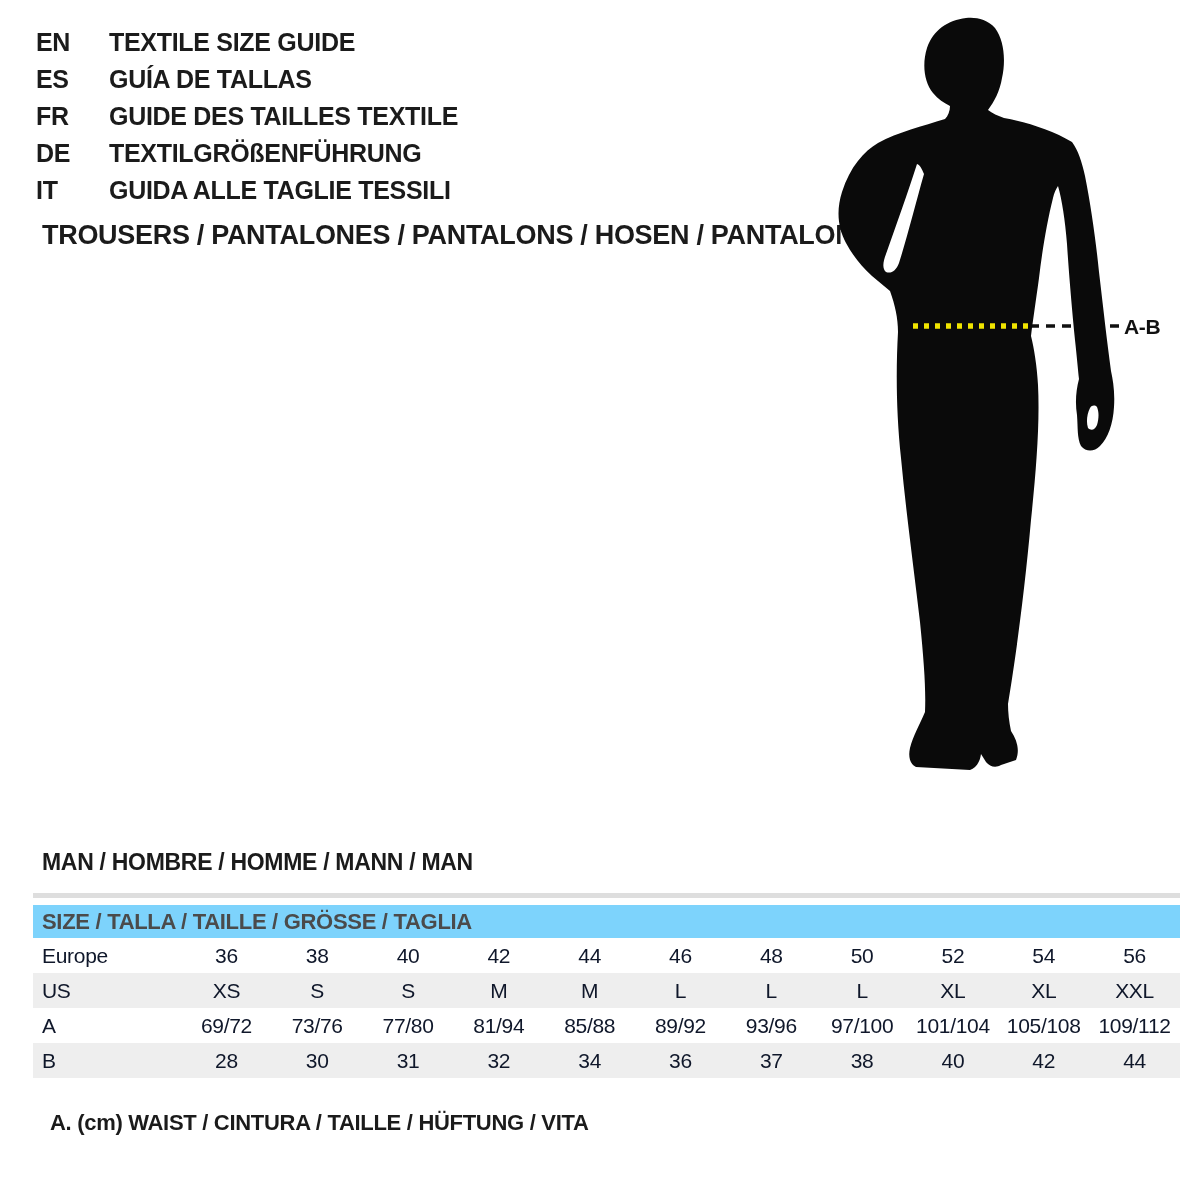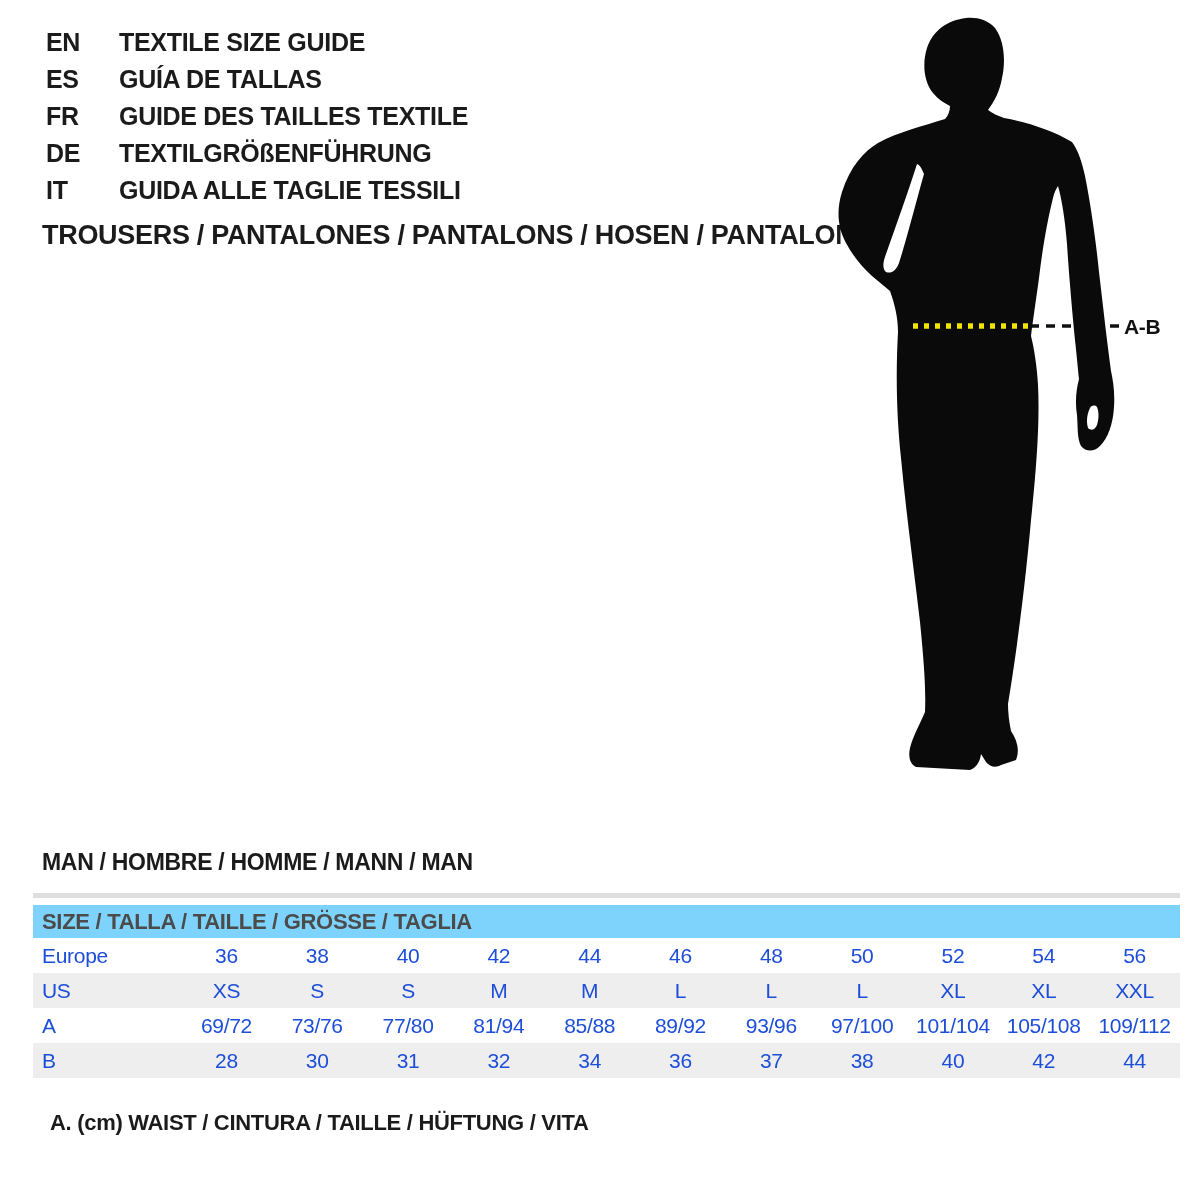--- a/index.html
+++ b/index.html
@@ -8,21 +8,21 @@
     background:#ffffff;
     font-family:"Liberation Sans","DejaVu Sans",sans-serif;
     color:#1b1b1b;
     position:relative;
     overflow:hidden;
     letter-spacing:-0.3px;
   }
   .page{position:absolute;inset:0;}
 
   
-  .lang-block{position:absolute;left:46px;top:24px;}
+  .lang-block{position:absolute;left:36px;top:24px;}
   .lang-row{display:flex;height:37px;align-items:center;font-size:25px;font-weight:bold;}
   .lang-code{width:73px;}
   .lang-title{white-space:nowrap;}
 
   
   .category-title{
     position:absolute;left:42px;top:220px;
     font-size:27px;font-weight:bold;white-space:nowrap;
   }
 
@@ -43,21 +43,21 @@
   }
 
   
   .size-table{position:absolute;left:33px;top:905px;width:1147px;}
   .size-table-header{
     height:33px;line-height:33px;
     background:#7dd3fc;color:#4b4b4b;
     font-size:22px;font-weight:bold;
     padding-left:9px;white-space:nowrap;
   }
-  .trow{display:flex;height:35px;align-items:center;font-size:21px;color:#1d4ed8;}
+  .trow{display:flex;height:35px;align-items:center;font-size:21px;color:#0f172a;}
   .trow.alt{background:#eeeeee;}
   .tlabel{width:148px;padding-left:9px;box-sizing:border-box;}
   .tcell{flex:1;text-align:center;}
 
   
   .footnotes{position:absolute;left:50px;top:1104px;}
   .footnote{height:38px;line-height:38px;font-size:22px;font-weight:bold;white-space:nowrap;}
 </style>
 </head>
 <body>

